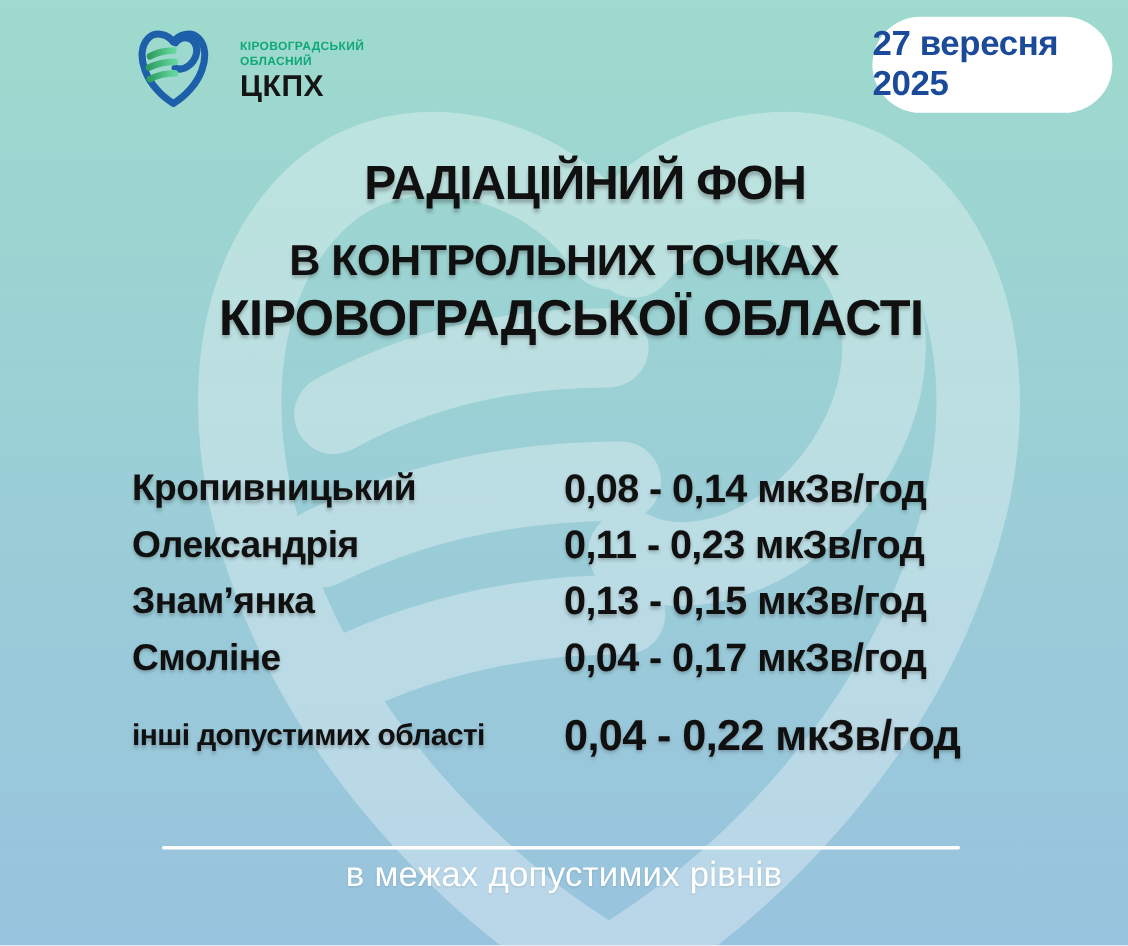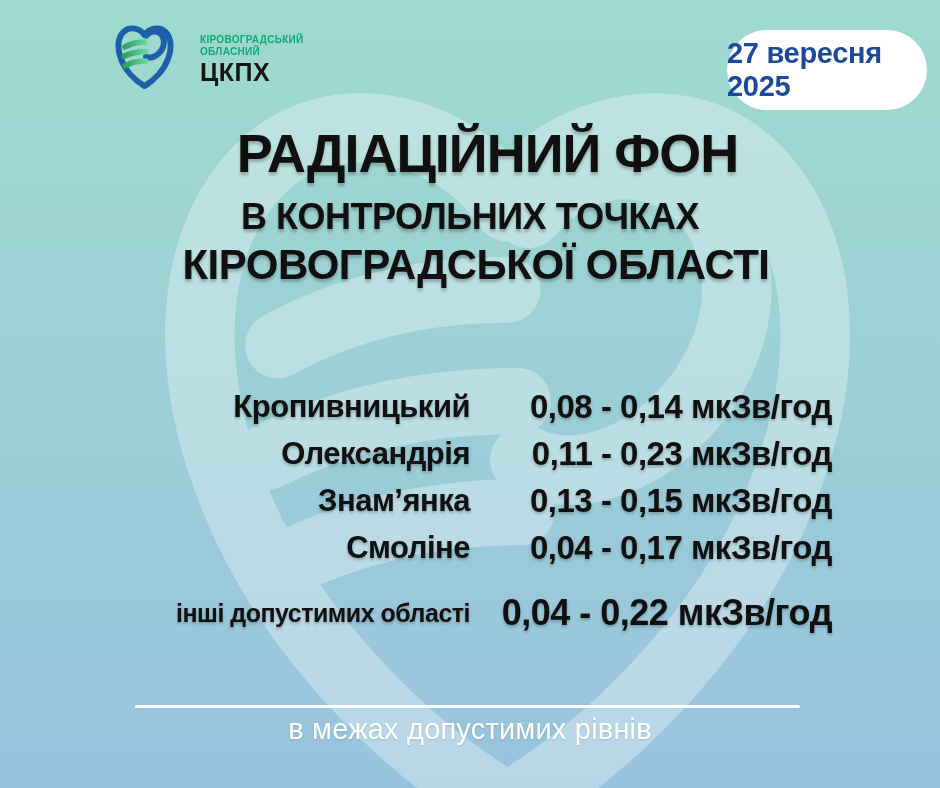--- a/index.html
+++ b/index.html
@@ -44,21 +44,21 @@
     font-weight: 700;
     font-size: 25px;
     line-height: 26px;
     letter-spacing: 0.5px;
     margin-top: 2px;
   }
 
   .date-pill {
     position: absolute;
     left: 727px;
-    top: 30px;
+    top: 14px;
     width: 200px;
     height: 80px;
     background: #ffffff;
     border-radius: 40px;
     display: flex;
     align-items: center;
     justify-content: center;
     color: var(--date-text, #1b4a9a);
     font-size: 29px;
     font-weight: 700;
@@ -68,34 +68,33 @@
   
   .title {
     position: absolute;
     left: 0; right: 0;
     top: 122px;
     text-align: center;
     color: var(--body-text, #101010);
     font-weight: 700;
     text-shadow: 0 3px 3px rgba(30, 30, 30, 0.28);
   }
-  .title-1 { font-size: 54px; line-height: 62px; letter-spacing: -1px; margin-left: 35px; }
+  .title-1 { font-size: 40px; line-height: 62px; letter-spacing: -1px; margin-left: 35px; }
   .title-2 { font-size: 36px; line-height: 46px; margin-top: 10px; letter-spacing: -0.5px; }
   .title-3 { font-size: 42px; line-height: 50px; letter-spacing: -0.5px; padding-left: 12px; }
 
   
   .rows { position: absolute; left: 110px; top: 383px; width: 722px; }
   .row {
     display: grid;
     grid-template-columns: 360px auto;
     align-items: center;
     height: 47px;
     color: var(--body-text, #101010);
     text-shadow: 0 2px 3px rgba(30, 30, 30, 0.28);
-    text-align: right;
   }
   .row .loc { font-size: 31px; font-weight: 700; letter-spacing: -0.5px; }
   .row .val { font-size: 33px; font-weight: 700; letter-spacing: -0.5px; white-space: nowrap; }
   .row-other { margin-top: 18px; height: 48px; }
   .row-other .loc { font-size: 25px; }
   .row-other .val { font-size: 36px; }
 
   
   .footer-line {
     position: absolute;

